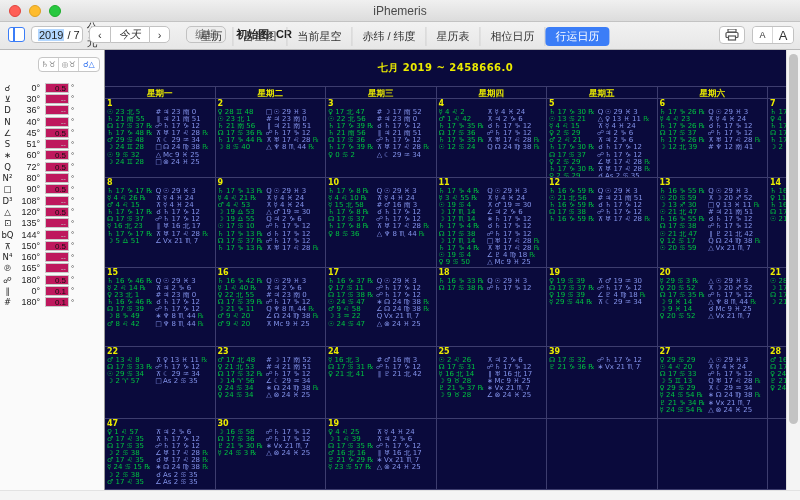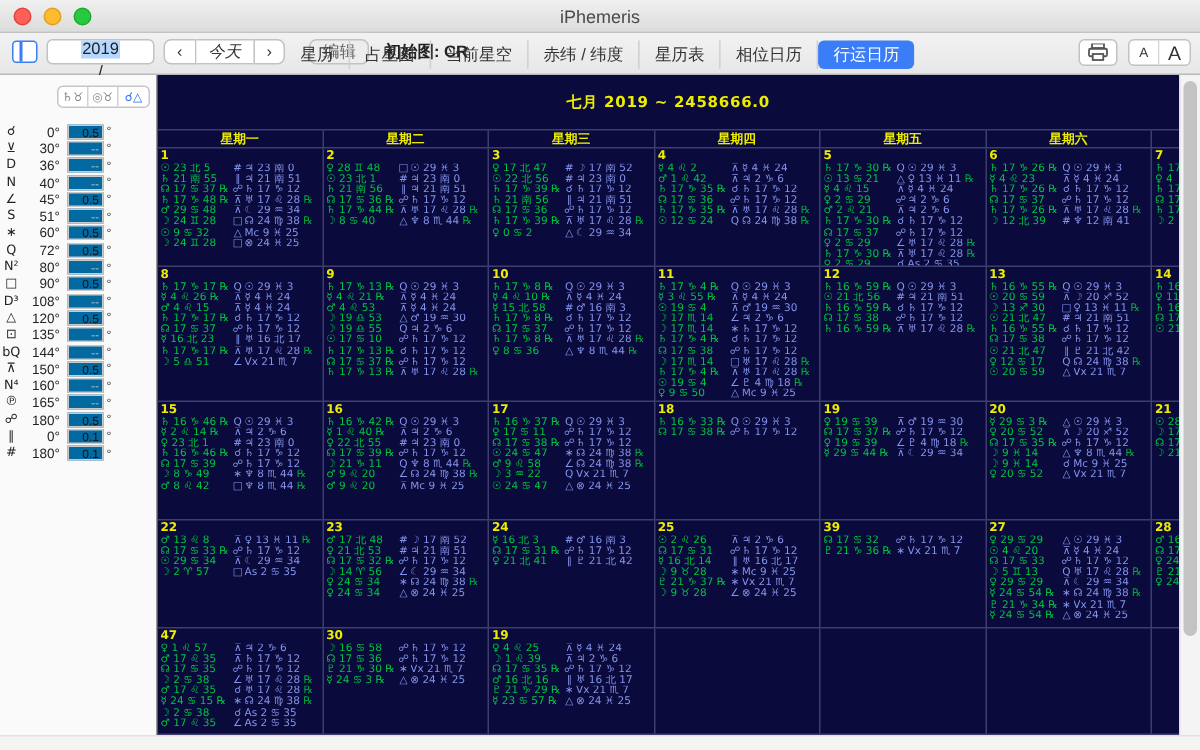--- a/index.html
+++ b/index.html
@@ -18,21 +18,21 @@
   .win-title { font-size:12px; color:#4a4a4a; }
 
   
   .toolbar { position:absolute; left:0; top:22px; width:800px; height:28px;
     background:linear-gradient(#f2f2f2,#e7e7e7); border-bottom:1px solid #b9b9b9; }
   .tb-left { position:absolute; left:8px; top:4px; display:flex; align-items:center; gap:6px; }
   .panel-toggle { width:17px; height:15px; border:1.5px solid #3b7df7; border-radius:3px;
     position:relative; background:#fff; }
   .panel-toggle::after { content:""; position:absolute; left:4px; top:0; bottom:0; width:1.5px; background:#3b7df7; }
   .date-field { display:flex; align-items:center; gap:3px; background:#fff; border:1px solid #c2c2c2;
-    border-radius:4px; height:17px; padding:0 6px; font-size:11px; color:#222; width:72px;flex-direction:column; }
+    border-radius:4px; height:17px; padding:0 6px; font-size:11px; color:#222; width:52px; }
   .yr-sel { background:#b3d7ff; padding:0 1px; }
   .era { margin-left:4px; color:#333; }
   .btn { background:#fff; border:1px solid #c2c2c2; border-radius:5px; height:17px;
     font-size:11px; color:#333; display:flex; align-items:center; justify-content:center; padding:0 8px; }
   .nav-group { display:flex; }
   .nav-group .btn:first-child{ border-radius:5px 0 0 5px; }
   .nav-group .btn:nth-child(2){ border-radius:0; border-left:none; border-right:none;font-style:italic; }
   .nav-group .btn:last-child{ border-radius:0 5px 5px 0; }
   .edit-btn { margin-left:10px; background:#ededed; color:#666; }
   .init-label { font-size:11px; color:#222; margin-left:4px; font-weight:bold; }
@@ -57,21 +57,21 @@
     border-radius:4px; overflow:hidden; height:15px; background:#fff; }
   .seg { width:20px; display:flex; align-items:center; justify-content:center;
     font-size:8px; color:#8a8a8a; border-right:1px solid #d2d2d2;
     font-family:"DejaVu Sans", sans-serif; }
   .seg:last-child { border-right:none; }
   .seg.active { color:#2f71f0; }
   .aspect-list { position:absolute; left:0; top:32px; right:0; }
   .arow { display:flex; align-items:center; height:11.3px; font-size:9px; color:#222; }
   .ag { width:15px; text-align:center; font-family:"DejaVu Sans", sans-serif; font-size:8.5px; }
   .aa { width:25px; text-align:right; }
-  .abox { width:24px; height:10px; border:1px solid #c9c9c9; background:#0369a1; margin-left:5px;
+  .abox { width:24px; height:10px; border:1px solid #c9c9c9; background:#be185d; margin-left:5px;
     font-size:8px; text-align:right; padding-right:2px; line-height:9px; color:#111; }
   .abox.muted { color:#bdbdbd; }
   .adeg { margin-left:2px; font-size:8px; color:#333; }
 
   
   .cal { position:absolute; left:104px; top:50px; right:14px; bottom:10px;
     background:#0a0a3c; border-left:1px solid #9a9a9a; overflow:hidden;
     font-family:"DejaVu Sans", sans-serif; }
   .cal-title { height:36px; display:flex; align-items:center; justify-content:center;
     color:#ecec00; font-size:10px; font-weight:bold; letter-spacing:0.5px; }

